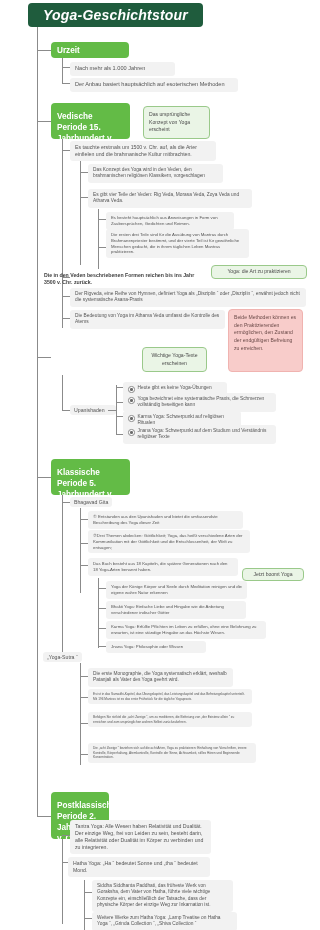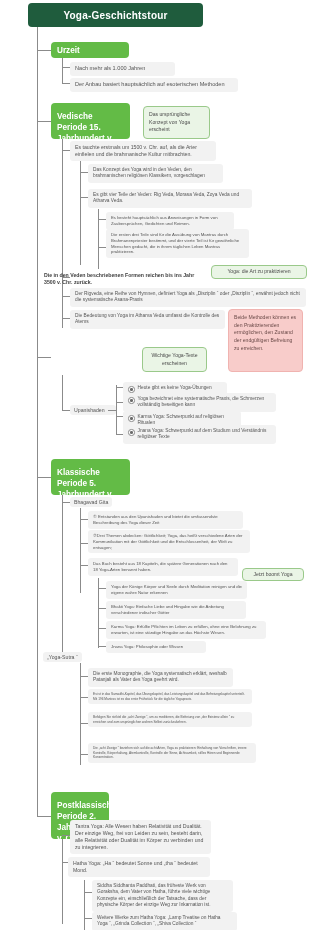--- a/index.html
+++ b/index.html
@@ -16,25 +16,26 @@
   
   .vline{position:absolute;background:#8b8b8b;width:1px;}
   .hline{position:absolute;background:#8b8b8b;height:1px;}
 
   
   .root{
     position:absolute;
     background:#1f5c3d;
     color:#ffffff;
     font-weight:bold;
-    font-size:10px;
+    font-size:14px;
     letter-spacing:.2px;
     border-radius:4px;
     display:flex;align-items:center;justify-content:center;
     text-align:center;
+    font-style:italic;
   }
 
   
   .era{
     position:absolute;
     background:#63bb46;
     color:#ffffff;
     font-weight:bold;
     font-size:8.2px;
     line-height:11px;

